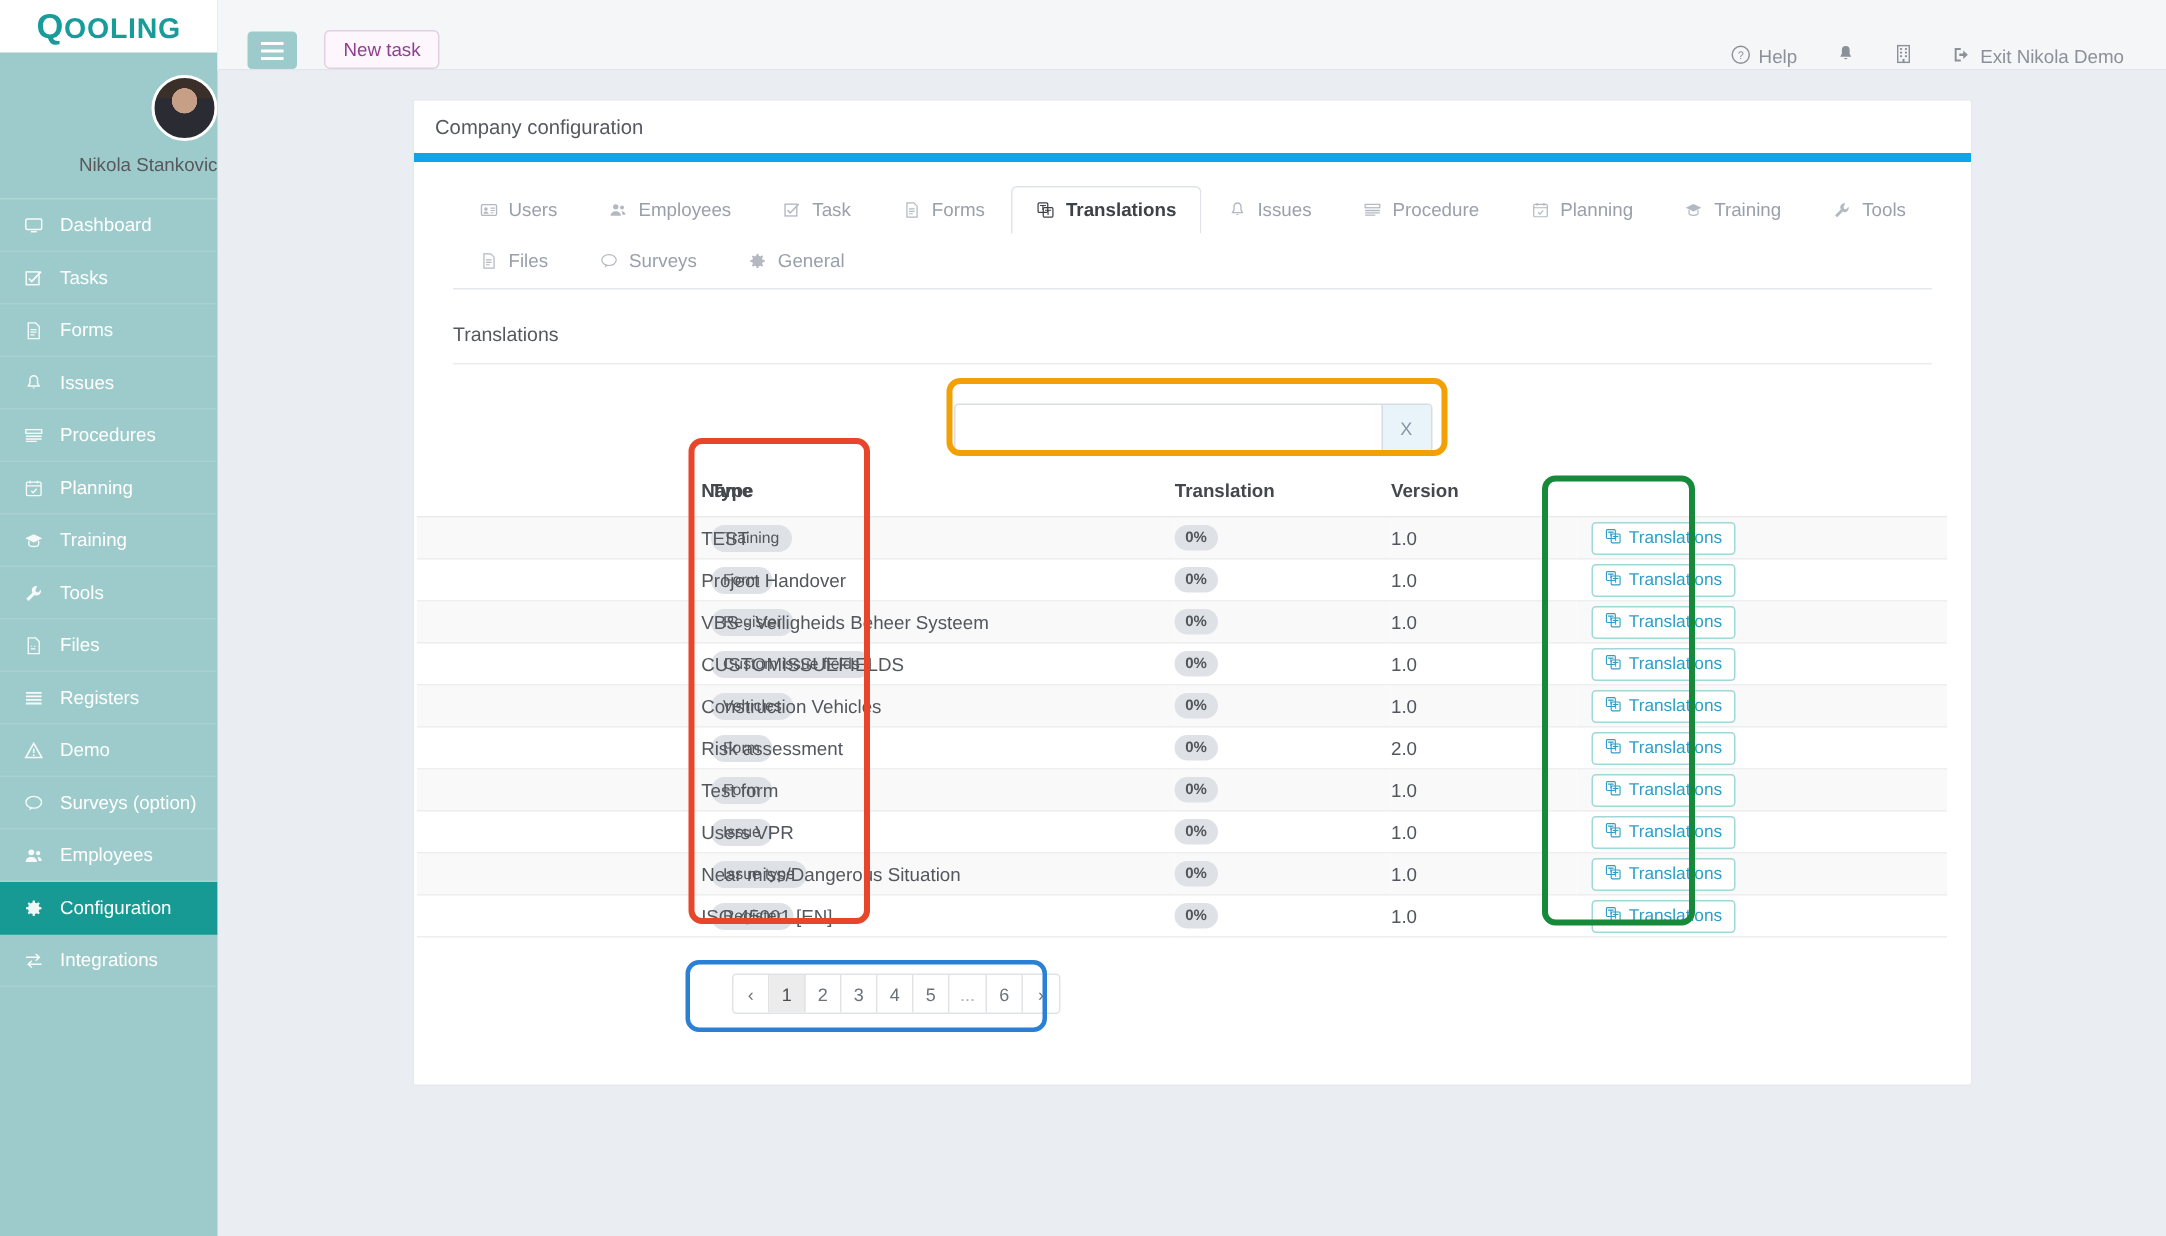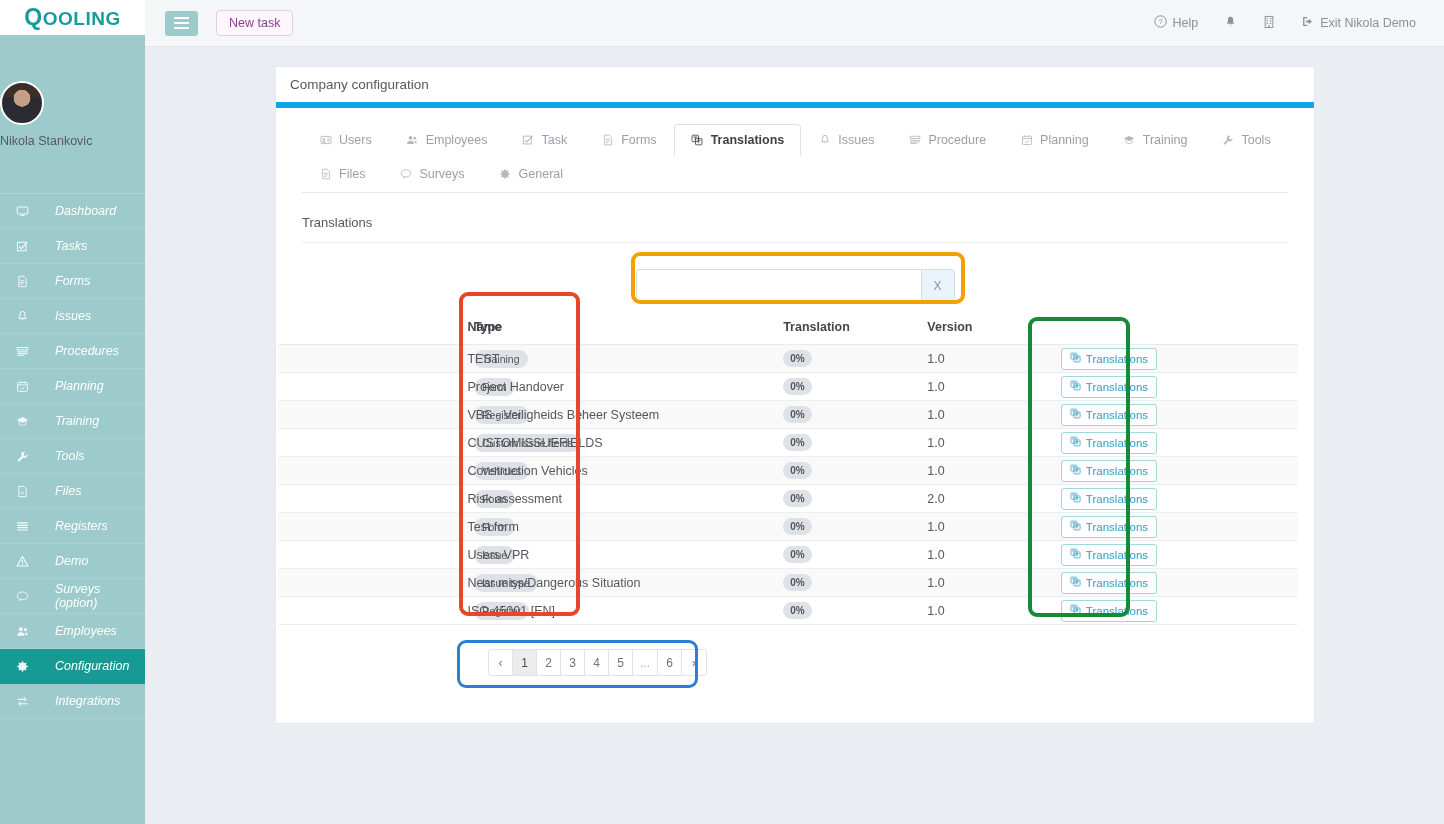--- a/index.html
+++ b/index.html
@@ -22,59 +22,58 @@
   .brand {
     height: 35px; background: #ffffff;
     display: flex; align-items: center; justify-content: center;
   }
   .brand-text {
     font-size: 19px; font-weight: bold; color: #179b9b;
     letter-spacing: .5px;
   }
   .brand-text .big { font-size: 23px; }
   .profile {
-    height: 159px;
-    display: flex; flex-direction: column; align-items: flex-start;
+    height: 98px;
+    display: flex; flex-direction: column; align-items: flex-end;
     justify-content: center; gap: 9px;
     border-bottom: 1px solid #b2d6d6;
   }
   .avatar {
     width: 44px; height: 44px; border-radius: 50%;
     border: 2px solid #ffffff;
     background:
       radial-gradient(circle at 50% 38%, #c79f86 0 26%, transparent 27%),
       linear-gradient(#3b2f2a 0 34%, #2b2b33 34% 100%),
       #4a4a55;
     overflow: hidden;
   }
   .profile-name { font-size: 12.5px; color: #58585d; }
   .nav-item {
     height: 35px;
-    display: flex; align-items: center; gap: 26px;
+    display: flex; align-items: center; gap: 11px;
     padding-left: 15px;
     color: #ffffff; font-size: 12.5px;
     border-bottom: 1px solid #a8d2d2;
     cursor: pointer;
-    font-style: italic;
   }
   .nav-item.active { background: #189a94; border-bottom-color: #189a94; }
   .nav-ico {
     width: 14px; height: 14px; flex: 0 0 14px;
     display: flex; align-items: center; justify-content: center;
     font-size: 11px; line-height: 1; opacity: .92;
   }
   .nav-ico svg { display: block; }
 
   
   #topbar {
     position: absolute; left: 145px; top: 0;
     width: 1299px; height: 47px;
     background: #f4f6f8;
     border-bottom: 1px solid #e2e6ea;
-    display: flex; align-items: center;
+    display: flex; align-items: flex-end;
   }
   .burger {
     margin-left: 20px;
     width: 33px; height: 25px; border-radius: 3px;
     background: #9dcbcb;
     display: flex; flex-direction: column; align-items: center;
     justify-content: center; gap: 3px; cursor: pointer;
   }
   .burger i { display: block; width: 15px; height: 2px; background: #fff; }
   .newtask {

